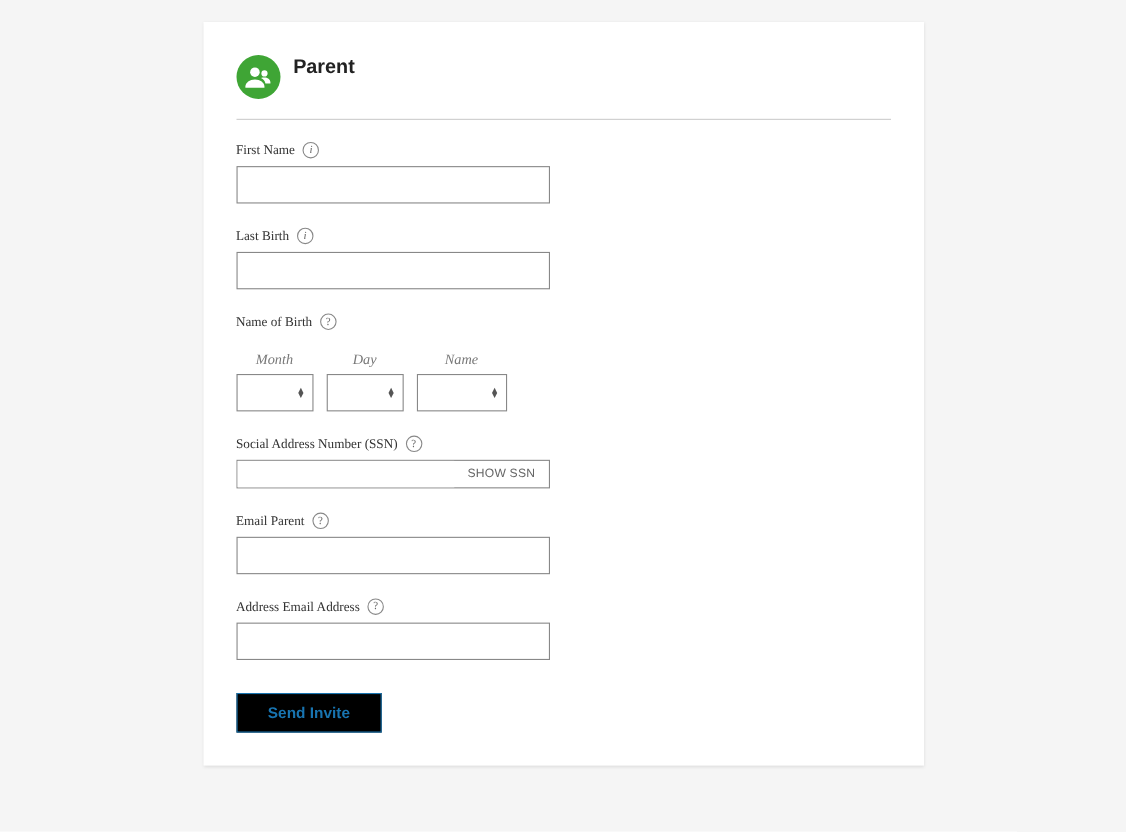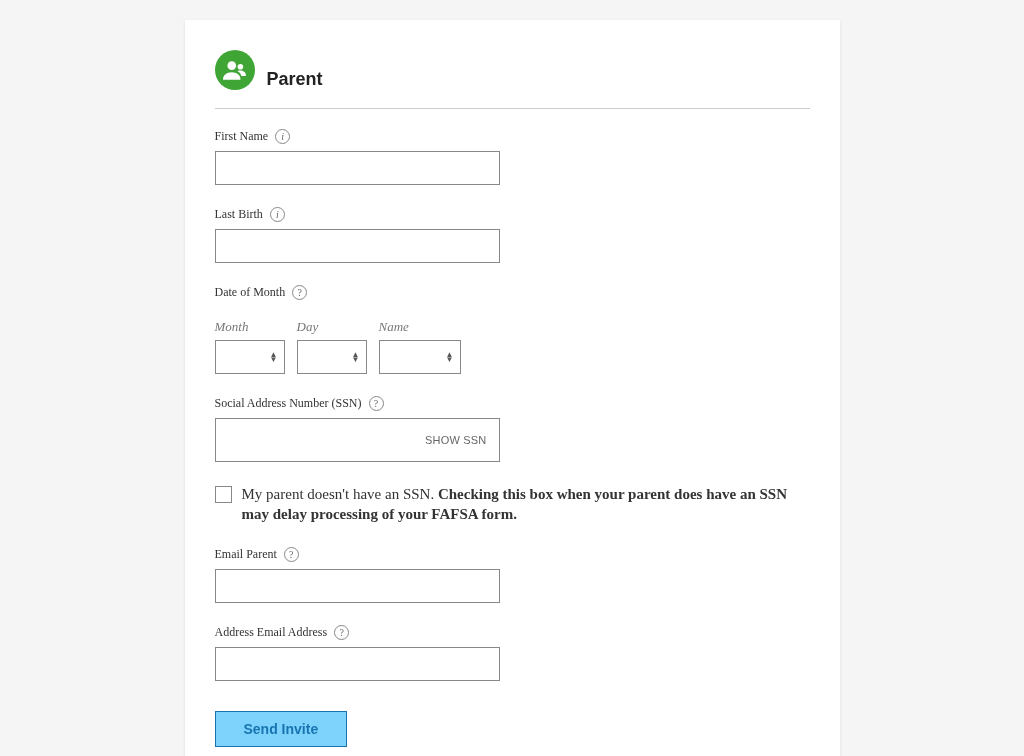--- a/index.html
+++ b/index.html
@@ -15,21 +15,21 @@
       justify-content: center;
     }
     .card {
       background: #ffffff;
       width: 655px;
       padding: 30px;
       box-shadow: 0 1px 3px rgba(0,0,0,0.1);
     }
     .header {
       display: flex;
-      align-items: flex-end;
+      align-items: flex-start;
       gap: 12px;
       padding-bottom: 18px;
       border-bottom: 1px solid #ccc;
       margin-bottom: 20px;
     }
     .people-icon {
       width: 40px;
       height: 40px;
       background: #3fa535;
       border-radius: 50%;
@@ -76,20 +76,21 @@
       width: 285px;
       height: 34px;
       border: 1px solid #888;
       padding: 0 8px;
       font-size: 14px;
     }
     .dob-row {
       display: flex;
       gap: 12px;
       margin-top: 19px;
+      text-align: center;
     }
     .dob-col {
       display: flex;
       flex-direction: column;
     }
     .dob-label {
       font-size: 13px;
       color: #777;
       font-style: italic;
       margin-bottom: 5px;
@@ -111,21 +112,21 @@
     }
     .spinner-arrows {
       display: flex;
       flex-direction: column;
       line-height: 5px;
       font-size: 8px;
       color: #555;
     }
     .ssn-wrapper {
       width: 285px;
-      height: 44px;
+      height: 26px;
       border: 1px solid #888;
       display: flex;
       align-items: center;
       position: relative;
     }
     .ssn-input {
       flex: 1;
       border: none;
       outline: none;
       padding: 0 8px;
@@ -157,21 +158,21 @@
     .checkbox-text {
       font-size: 15px;
       color: #333;
       line-height: 1.35;
     }
     .checkbox-text .bold {
       font-weight: bold;
     }
     .send-btn {
       border: 1.5px solid #1874b0;
-      background: #7dd3fc;
+      background: #000000;
       color: #1874b0;
       font-family: Arial, Helvetica, sans-serif;
       font-size: 14px;
       font-weight: 600;
       padding: 9px 28px;
       cursor: pointer;
       margin-top: 8px;
     }
   </style>
 </head>
@@ -206,21 +207,21 @@
       <span class="field-label">Last Birth</span>
       <span class="help-icon">
           <span class="info-icon-content">i</span>
         </span>
     </div>
     <input type="text" class="text-input" value="" style="">
   </div>
 
   <div class="form-group">
     <div class="label-row">
-      <span class="field-label">Date of Month</span>
+      <span class="field-label">Name of Birth</span>
       <span class="help-icon">
           <span>?</span>
         </span>
     </div>
     <div class="dob-row">
       <div class="dob-col">
         <span class="dob-label">Month</span>
         <div class="spinner-input">
           <div class="spinner-arrows">
               <span>▲</span>
@@ -255,26 +256,20 @@
       <span class="help-icon">
           <span>?</span>
         </span>
     </div>
     <div class="ssn-wrapper">
       <input type="password" class="ssn-input" value="" style="">
       <span class="show-ssn-btn">SHOW SSN</span>
     </div>
   </div>
 
-  <div class="checkbox-row">
-    <div class="checkbox"></div>
-    <div class="checkbox-text">
-      <span>My parent doesn't have an SSN. </span><span class="bold">Checking this box when your parent does have an SSN may delay processing of your FAFSA form.</span>
-    </div>
-  </div>
 
   <div class="form-group">
     <div class="label-row">
       <span class="field-label">Email Parent</span>
       <span class="help-icon">
           <span>?</span>
         </span>
     </div>
     <input type="text" class="text-input" value="" style="">
   </div>

